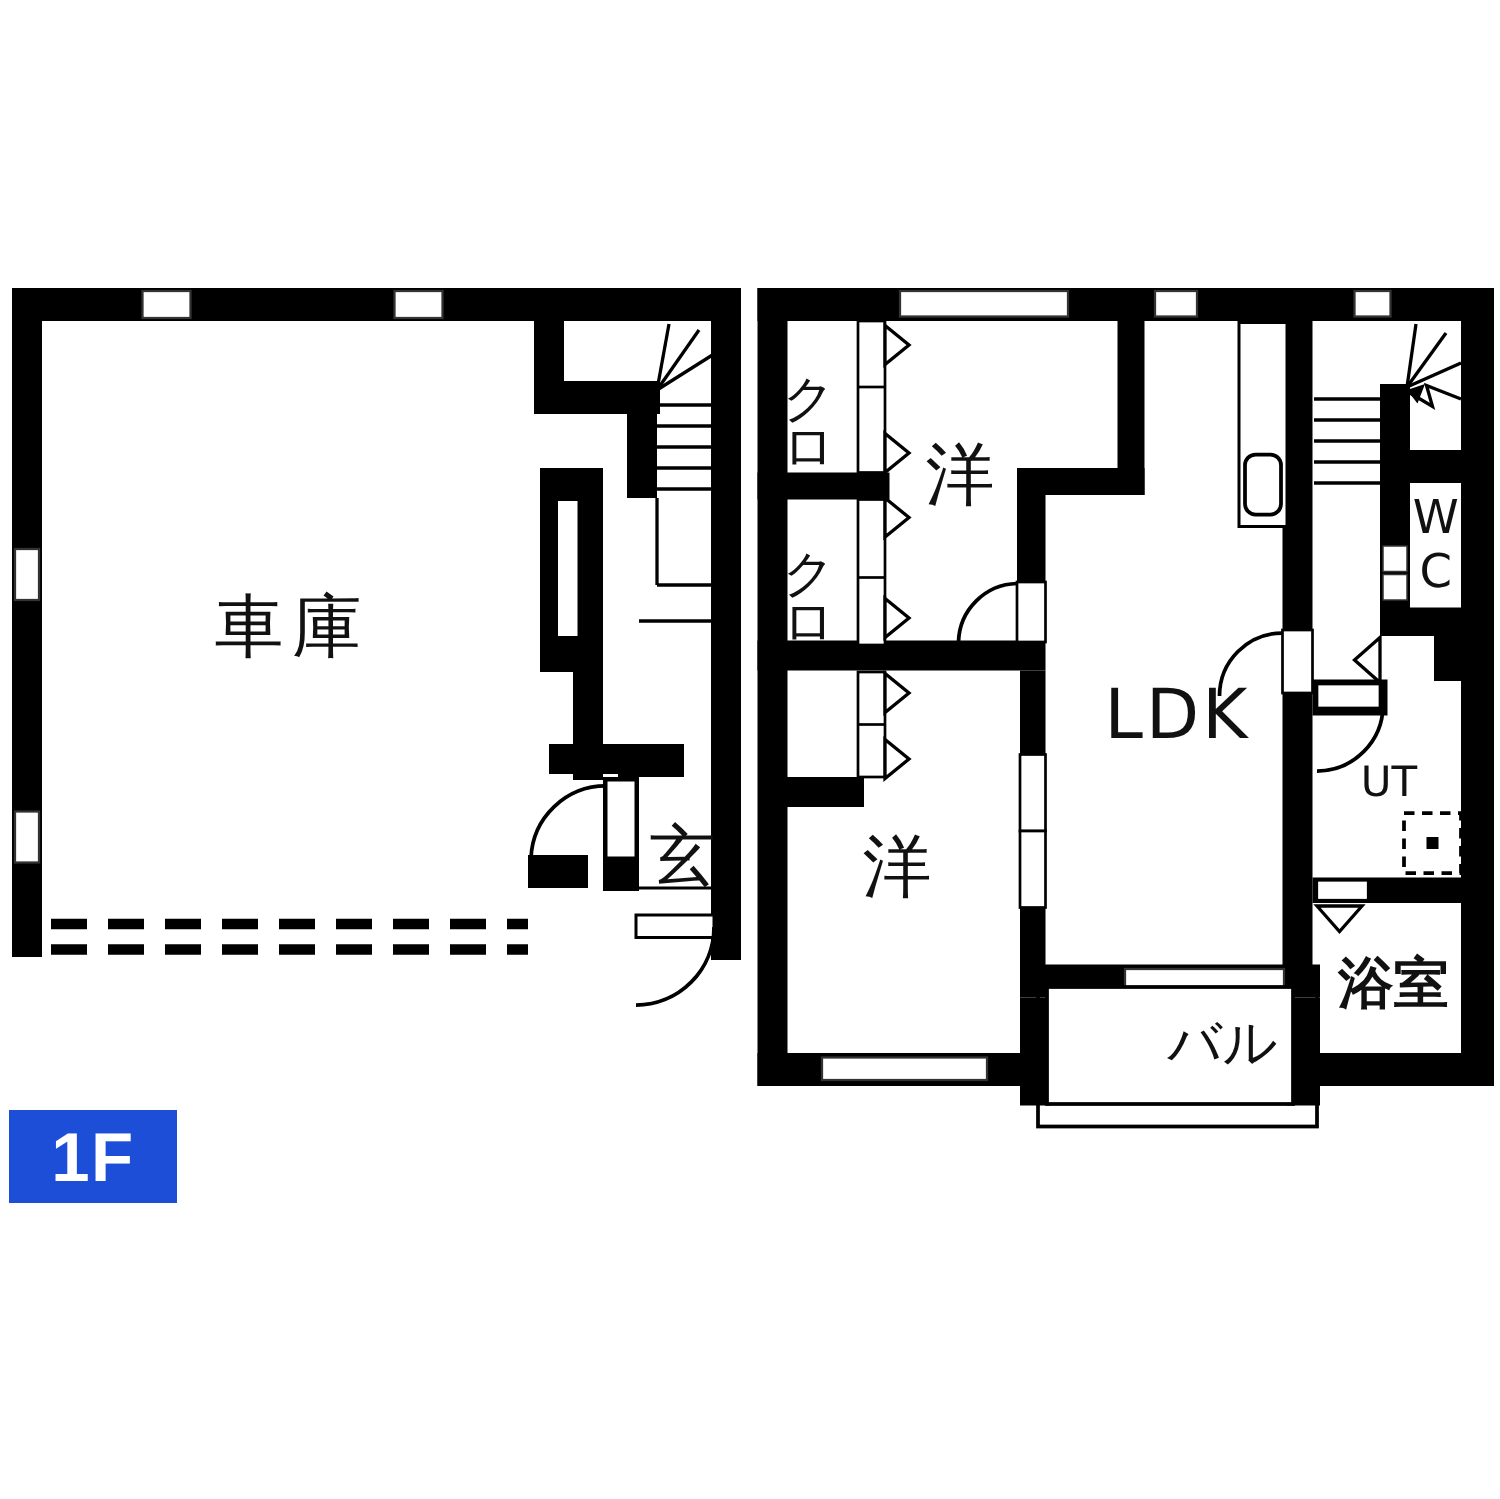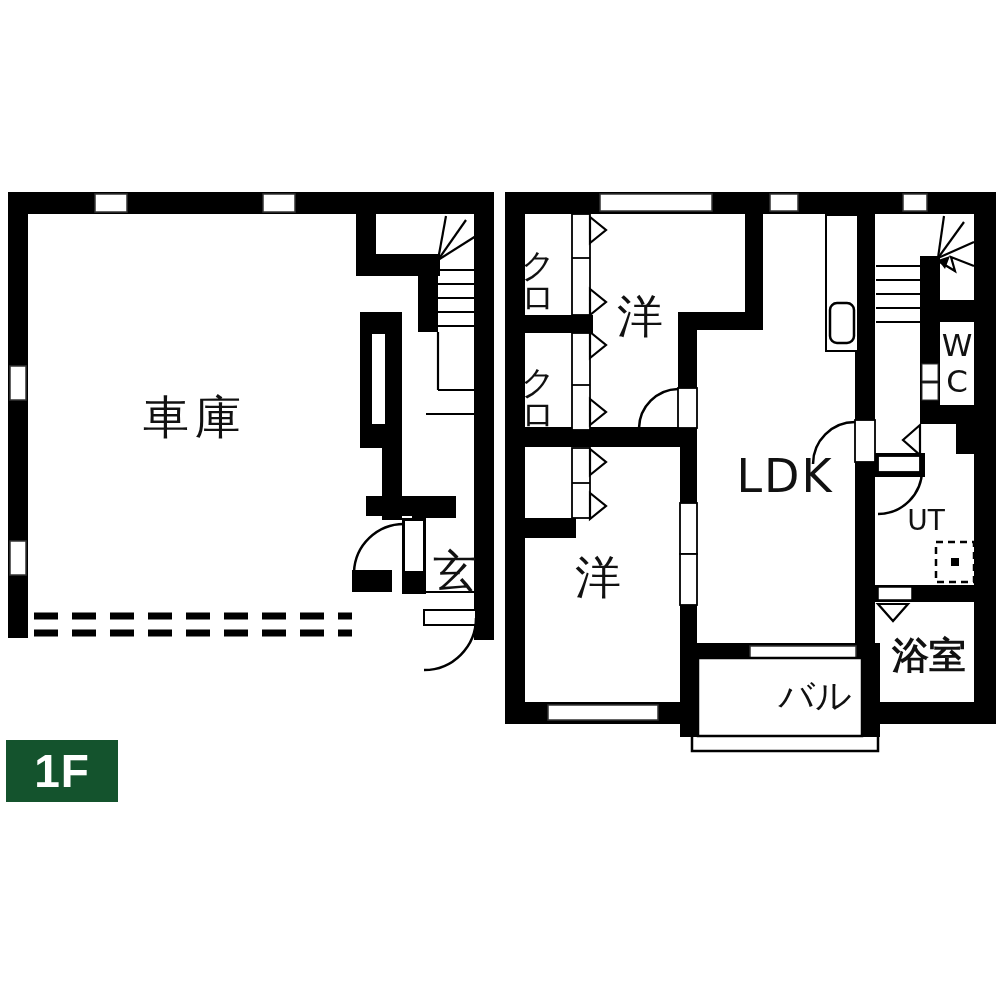--- a/index.html
+++ b/index.html
@@ -20,21 +20,21 @@
     font-family:"DejaVu Sans","Liberation Sans",sans-serif;
   }
   .vertical{
     writing-mode:vertical-rl;
     text-orientation:upright;
     white-space:normal;
   }
   .badge{
     position:absolute;
     width:112px;height:62px;
-    background:#14532d;
+    background:#1d4ed8;
     color:#ffffff;
     display:flex;align-items:center;justify-content:center;
     font-size:46px;font-weight:bold;
     font-family:"Liberation Sans","DejaVu Sans",sans-serif;
     letter-spacing:1px;
   }
 </style>
 </head>
 <body>
 

